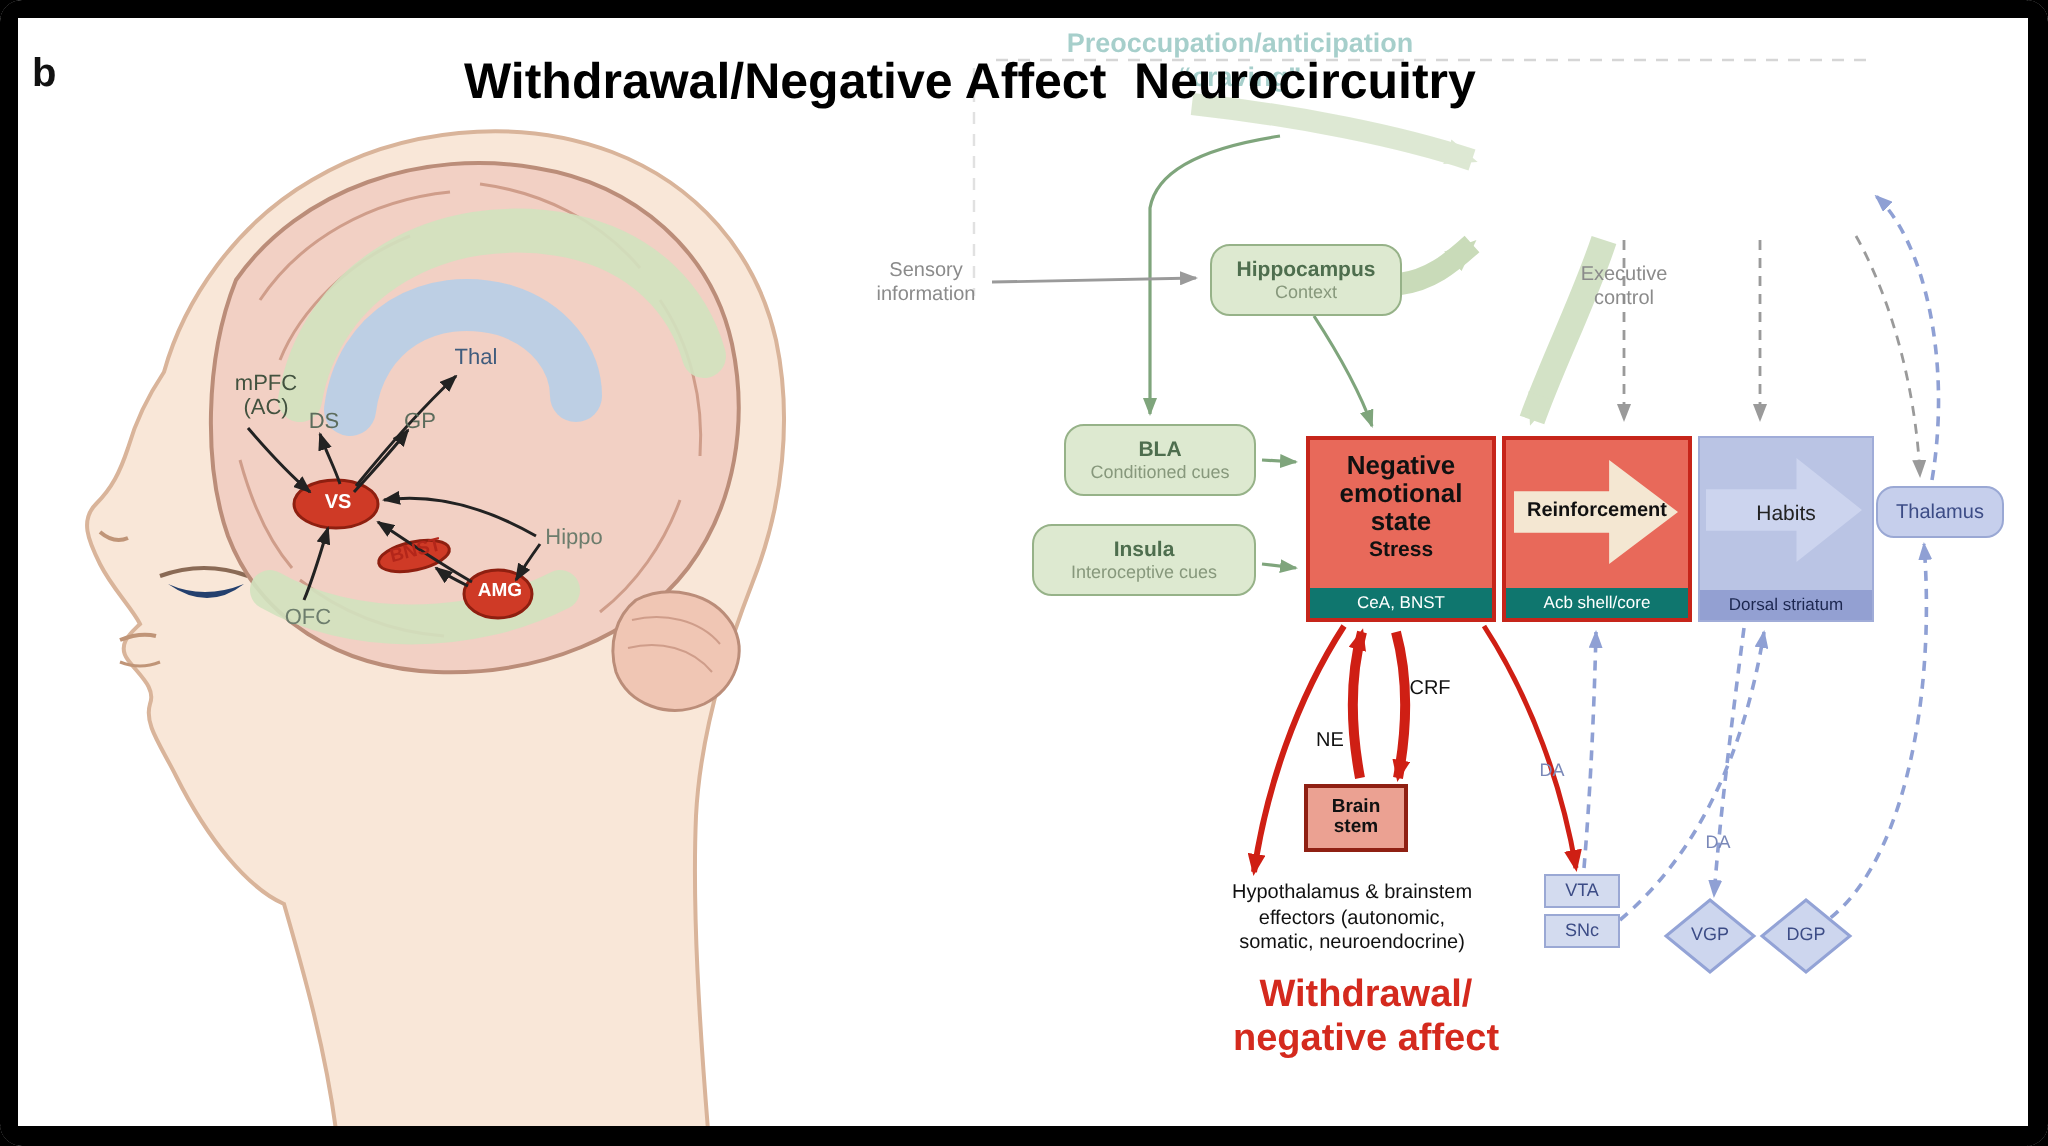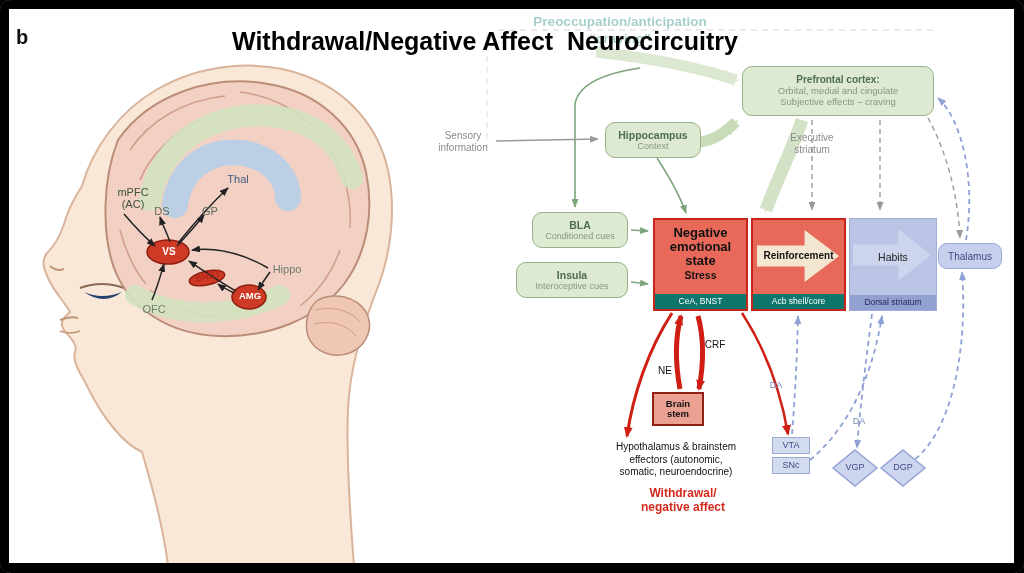--- a/index.html
+++ b/index.html
@@ -51,21 +51,21 @@
             display:flex;align-items:center;justify-content:center;font-size:10px;color:#3c4c86;box-sizing:border-box;}
   .smallblue{position:absolute;z-index:3;background:#d3dbef;border:1px solid #9aa8d4;font-size:9px;
              color:#3c4c86;text-align:center;line-height:15px;box-sizing:border-box;}
   .dlabel{position:absolute;z-index:3;font-size:9px;color:#3c4c86;text-align:center;}
 
   .bsbox{position:absolute;z-index:3;background:#eba192;border:2px solid #8f2013;box-sizing:border-box;
          display:flex;align-items:center;justify-content:center;text-align:center;
          font-size:9.5px;font-weight:bold;color:#111;line-height:1.1;white-space:pre-line;}
 
   .hypo{position:absolute;z-index:3;font-size:10px;color:#111;text-align:center;line-height:1.25;white-space:pre-line;}
-  .withdrawal{position:absolute;z-index:3;font-size:12px;font-weight:bold;color:#d42a1e;text-align:center;
+  .withdrawal{position:absolute;z-index:3;font-size:19px;font-weight:bold;color:#d42a1e;text-align:center;
               line-height:1.15;white-space:pre-line;}
   .binge{position:absolute;z-index:3;font-size:15px;color:#9fadd8;text-align:center;}
   .gray{color:#8b8b8b;}
 </style>
 </head>
 <body>
 
 <div class="stage">
 
   <div class="faded">Preoccupation/anticipation
@@ -191,28 +191,23 @@
   <div class="blabel" style="left:234px;top:291px;width:32px;color:#fff;font-weight:bold;font-size:9.5px;">AMG</div>
 
   <div class="label pre gray" style="left:428px;top:130px;width:70px;">Sensory
 information</div>
 
   <div class="gbox" style="left:605px;top:122px;width:96px;height:36px;">
     <span class="t">Hippocampus</span>
     <span class="s">Context</span>
   </div>
 
-  <div class="gbox" style="left:742px;top:66px;width:192px;height:50px;">
-    <span class="t" style="font-size:10px;">Prefrontal cortex:</span>
-    <span class="s" style="font-size:9.5px;">Orbital, medial and cingulate</span>
-    <span class="s" style="font-size:9.5px;">Subjective effects – craving</span>
-  </div>
 
   <div class="label pre gray" style="left:784px;top:132px;width:56px;">Executive
-striatum</div>
+control</div>
 
   <div class="gbox" style="left:532px;top:212px;width:96px;height:36px;">
     <span class="t">BLA</span>
     <span class="s">Conditioned cues</span>
   </div>
 
   <div class="gbox" style="left:516px;top:262px;width:112px;height:36px;">
     <span class="t">Insula</span>
     <span class="s">Interoceptive cues</span>
   </div>

